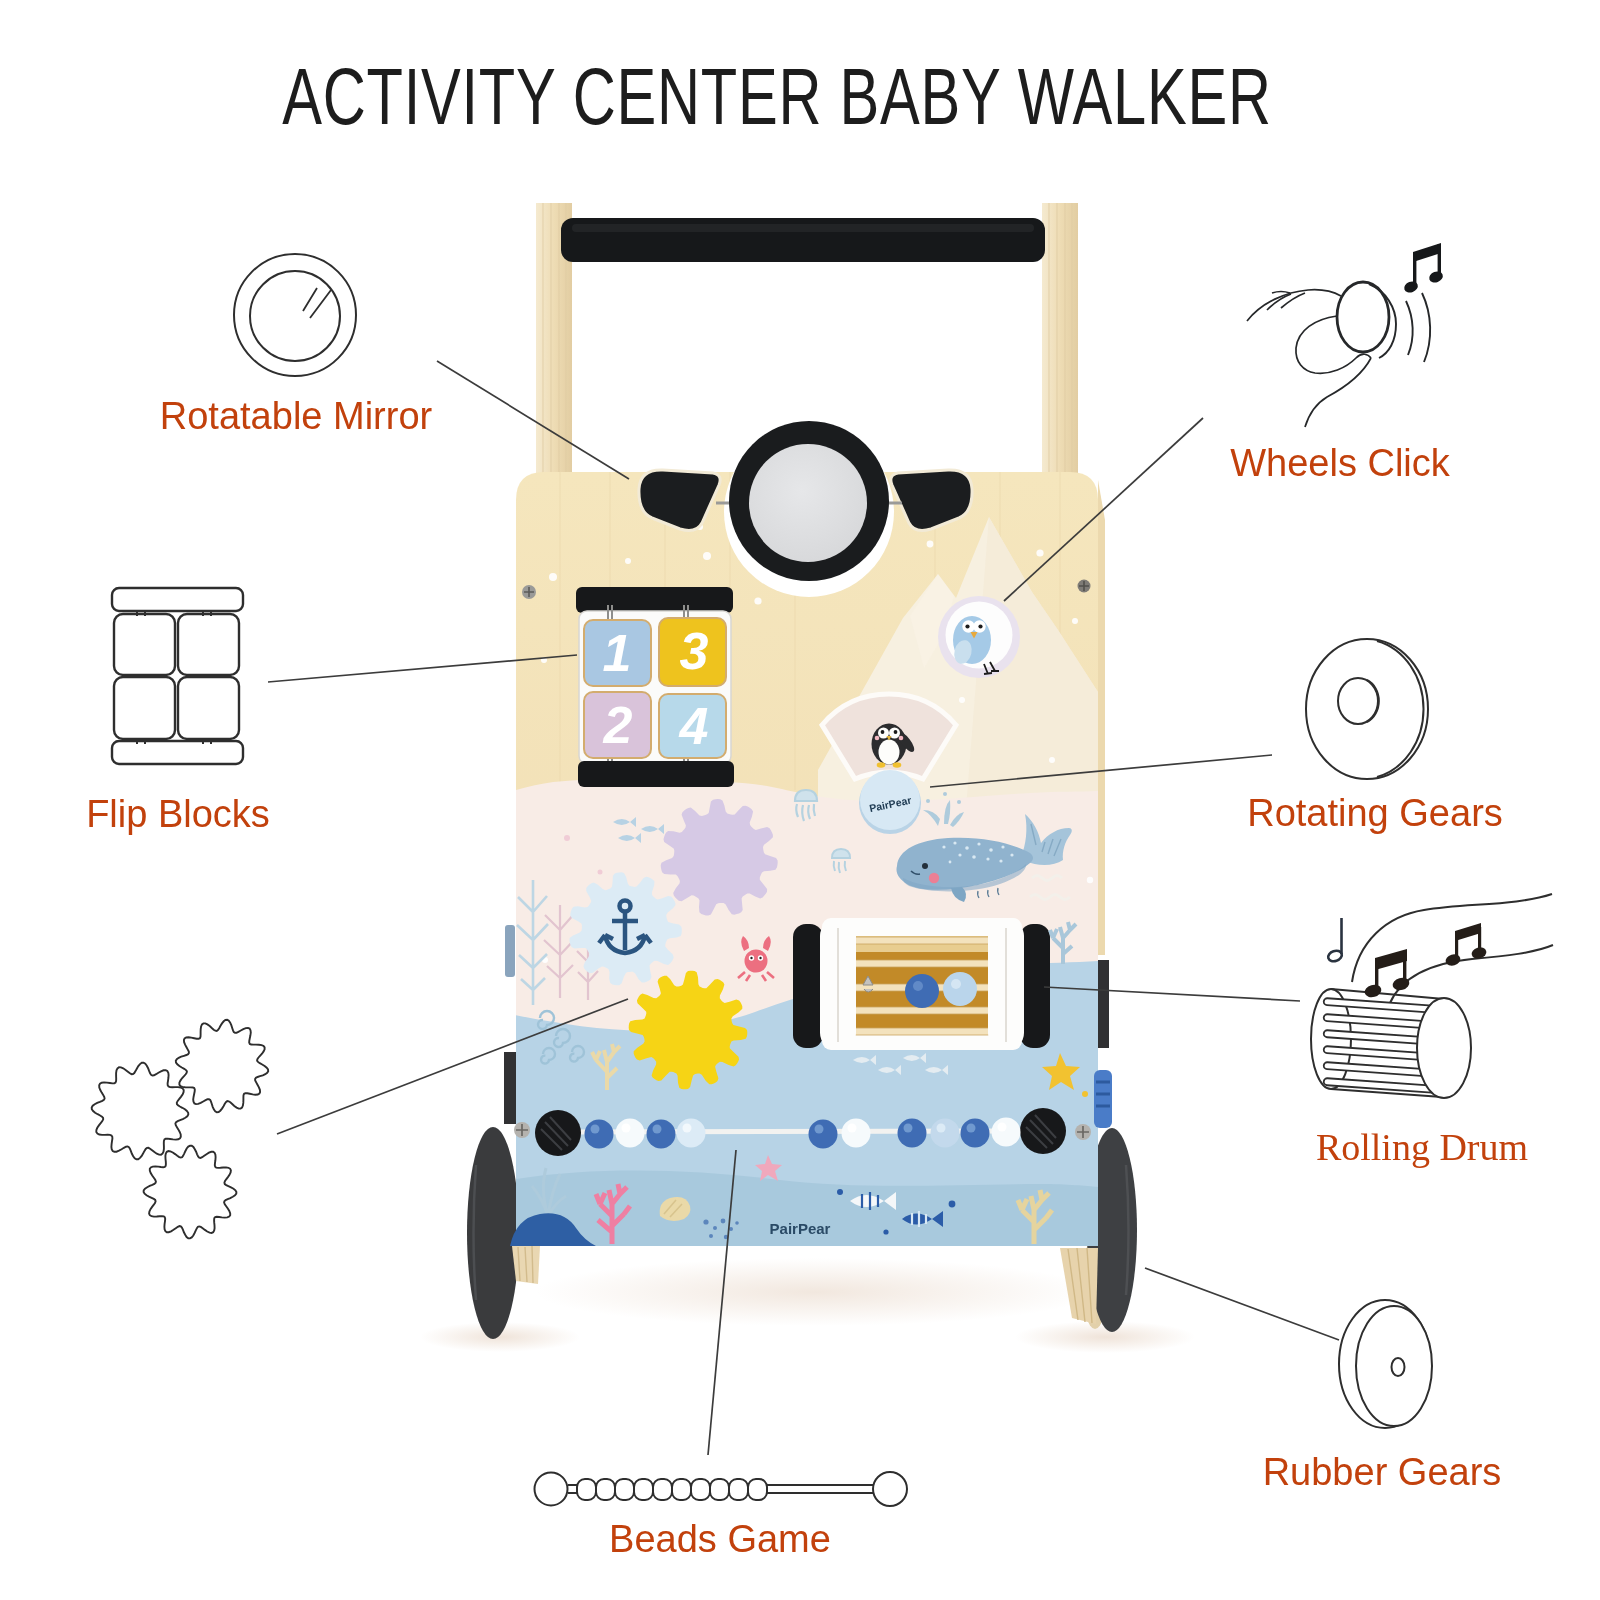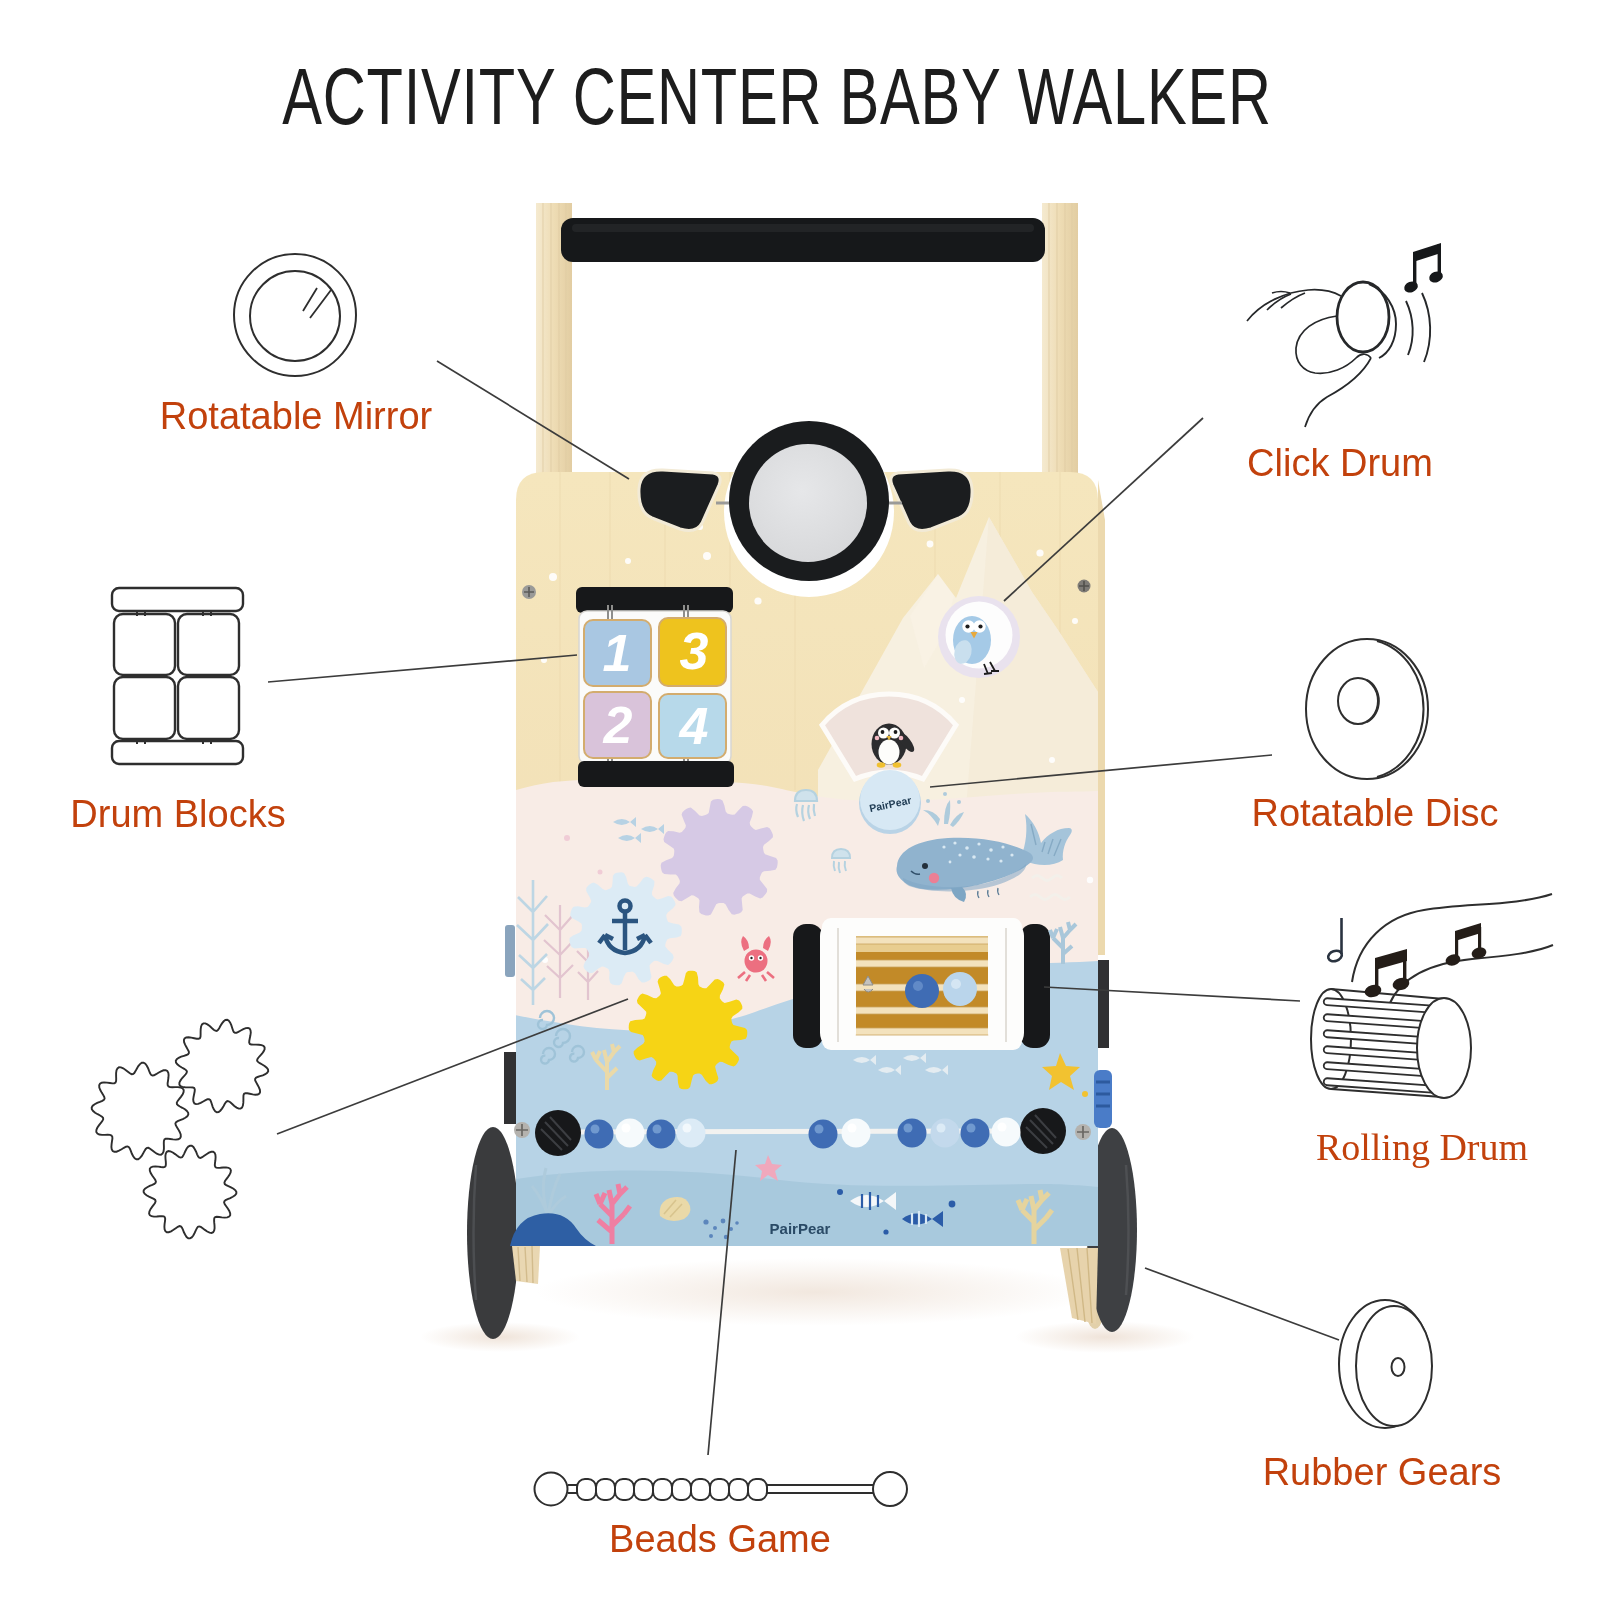--- a/index.html
+++ b/index.html
@@ -561,25 +561,25 @@
 <line x1="1044" y1="987" x2="1300" y2="1001"></line>
 
 <line x1="1145" y1="1268" x2="1339" y2="1340"></line>
 
 <line x1="736" y1="1150" x2="708" y2="1455"></line>
 </g>
 </svg>
 
 <div class="lbl" style="left:296px;top:395px;">Rotatable Mirror</div>
 
-<div class="lbl" style="left:178px;top:793px;">Drum Blocks</div>
-
-
-<div class="lbl" style="left:1340px;top:442px;">Click Drum</div>
-
-<div class="lbl" style="left:1375px;top:792px;">Rotatable Disc</div>
+<div class="lbl" style="left:178px;top:793px;">Flip Blocks</div>
+
+
+<div class="lbl" style="left:1340px;top:442px;">Wheels Click</div>
+
+<div class="lbl" style="left:1375px;top:792px;">Rotating Gears</div>
 
 <div class="lbl" style="left:1422px;top:1125px;font-family:Liberation Serif, serif;">Rolling Drum</div>
 
 <div class="lbl" style="left:1382px;top:1451px;">Rubber Gears</div>
 
 <div class="lbl" style="left:720px;top:1518px;">Beads Game</div>
 </div>
 
 </body></html>

